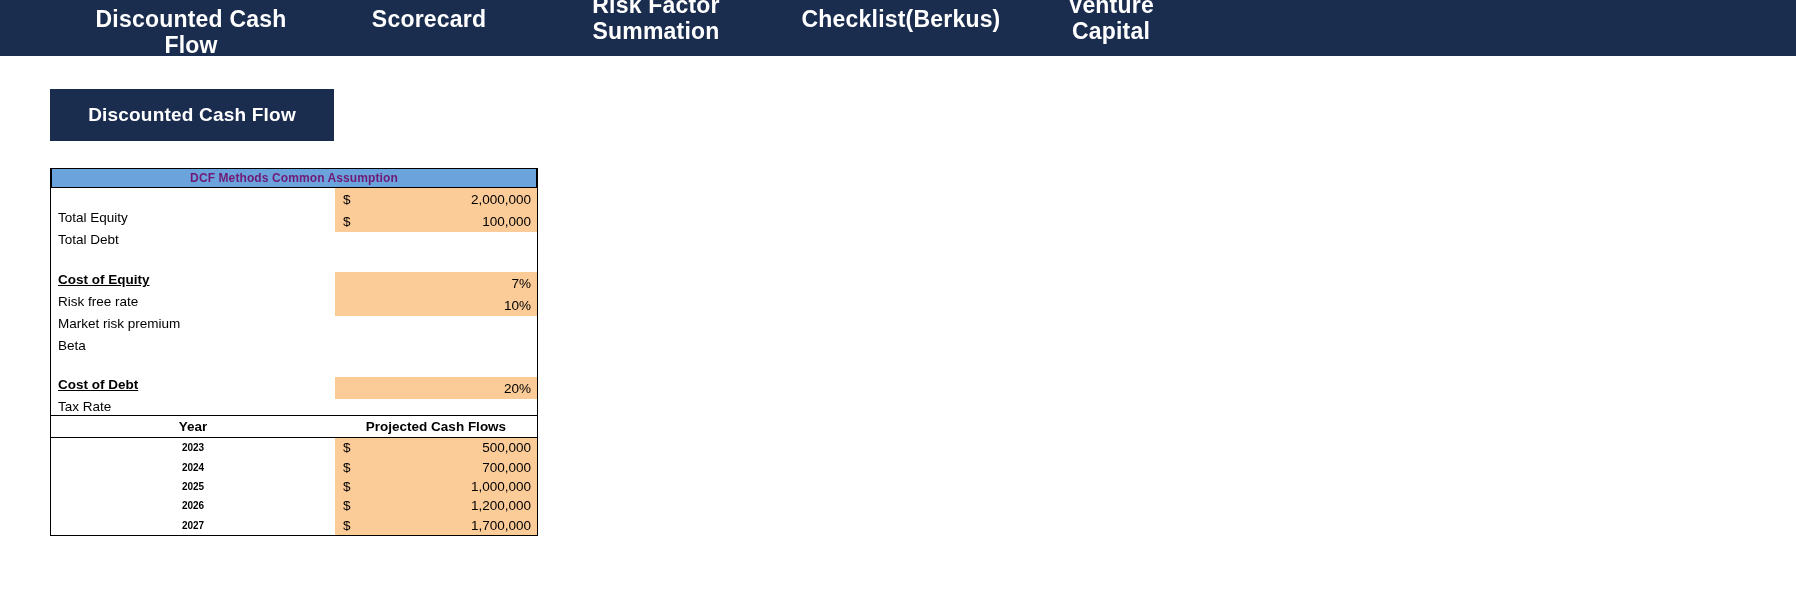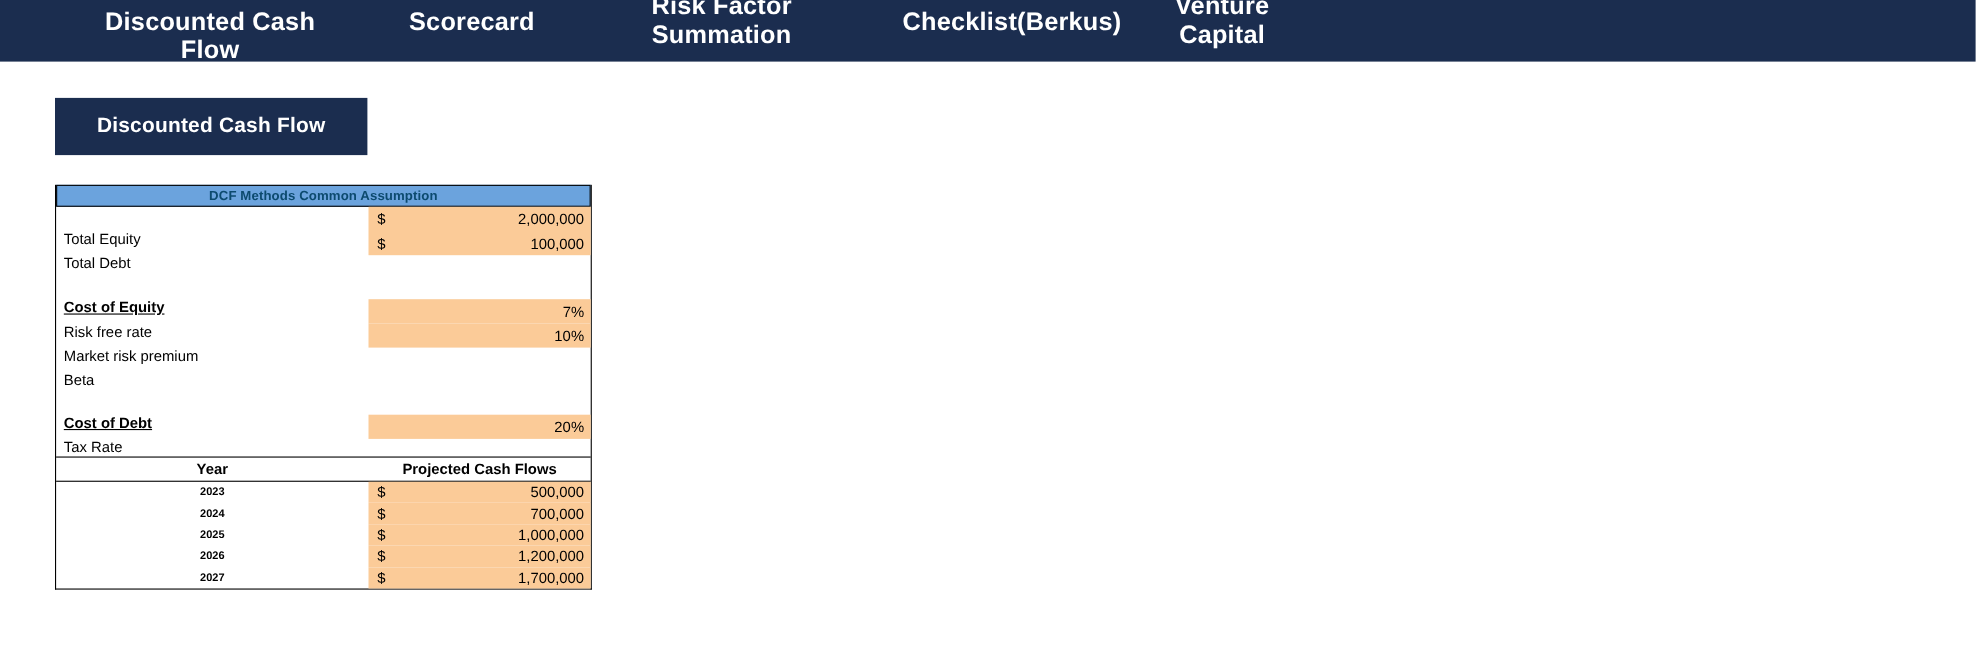--- a/index.html
+++ b/index.html
@@ -29,21 +29,21 @@
     font-weight: bold;
     text-align: center;
     line-height: 1.15;
     letter-spacing: 0.2px;
     white-space: pre-line;
     padding: 0 6px;
   }
   .nav-item.n0 { position:absolute; left: 60px;  top: 6px;  width: 250px; }
   .nav-item.n1 { position:absolute; left: 338px; top: 6px;  width: 170px; }
   .nav-item.n2 { position:absolute; left: 570px; top: -8px; width: 160px; }
-  .nav-item.n3 { position:absolute; left: 799px; top: 6px;  width: 230px; }
+  .nav-item.n3 { position:absolute; left: 780px; top: 6px;  width: 230px; }
   .nav-item.n4 { position:absolute; left: 1030px;top: -8px; width: 150px; }
 
   
   .title-btn {
     position: absolute;
     left: 50px;
     top: 89px;
     width: 284px;
     height: 52px;
     background: #1b2d4f;
@@ -63,21 +63,21 @@
     top: 168px;
     width: 488px;
     border: 1px solid #000000;
     border-top: none;
     box-sizing: border-box;
     background: #ffffff;
   }
   .sheet-header {
     height: 20px;
     background: #6ba3dd;
-    color: #0c4a6e;
+    color: #701a75;
     font-size: 12px;
     font-weight: bold;
     display: flex;
     align-items: center;
     justify-content: center;
     border: 1px solid #000000;
     box-sizing: border-box;
     letter-spacing: 0.1px;
   }
   .row {

